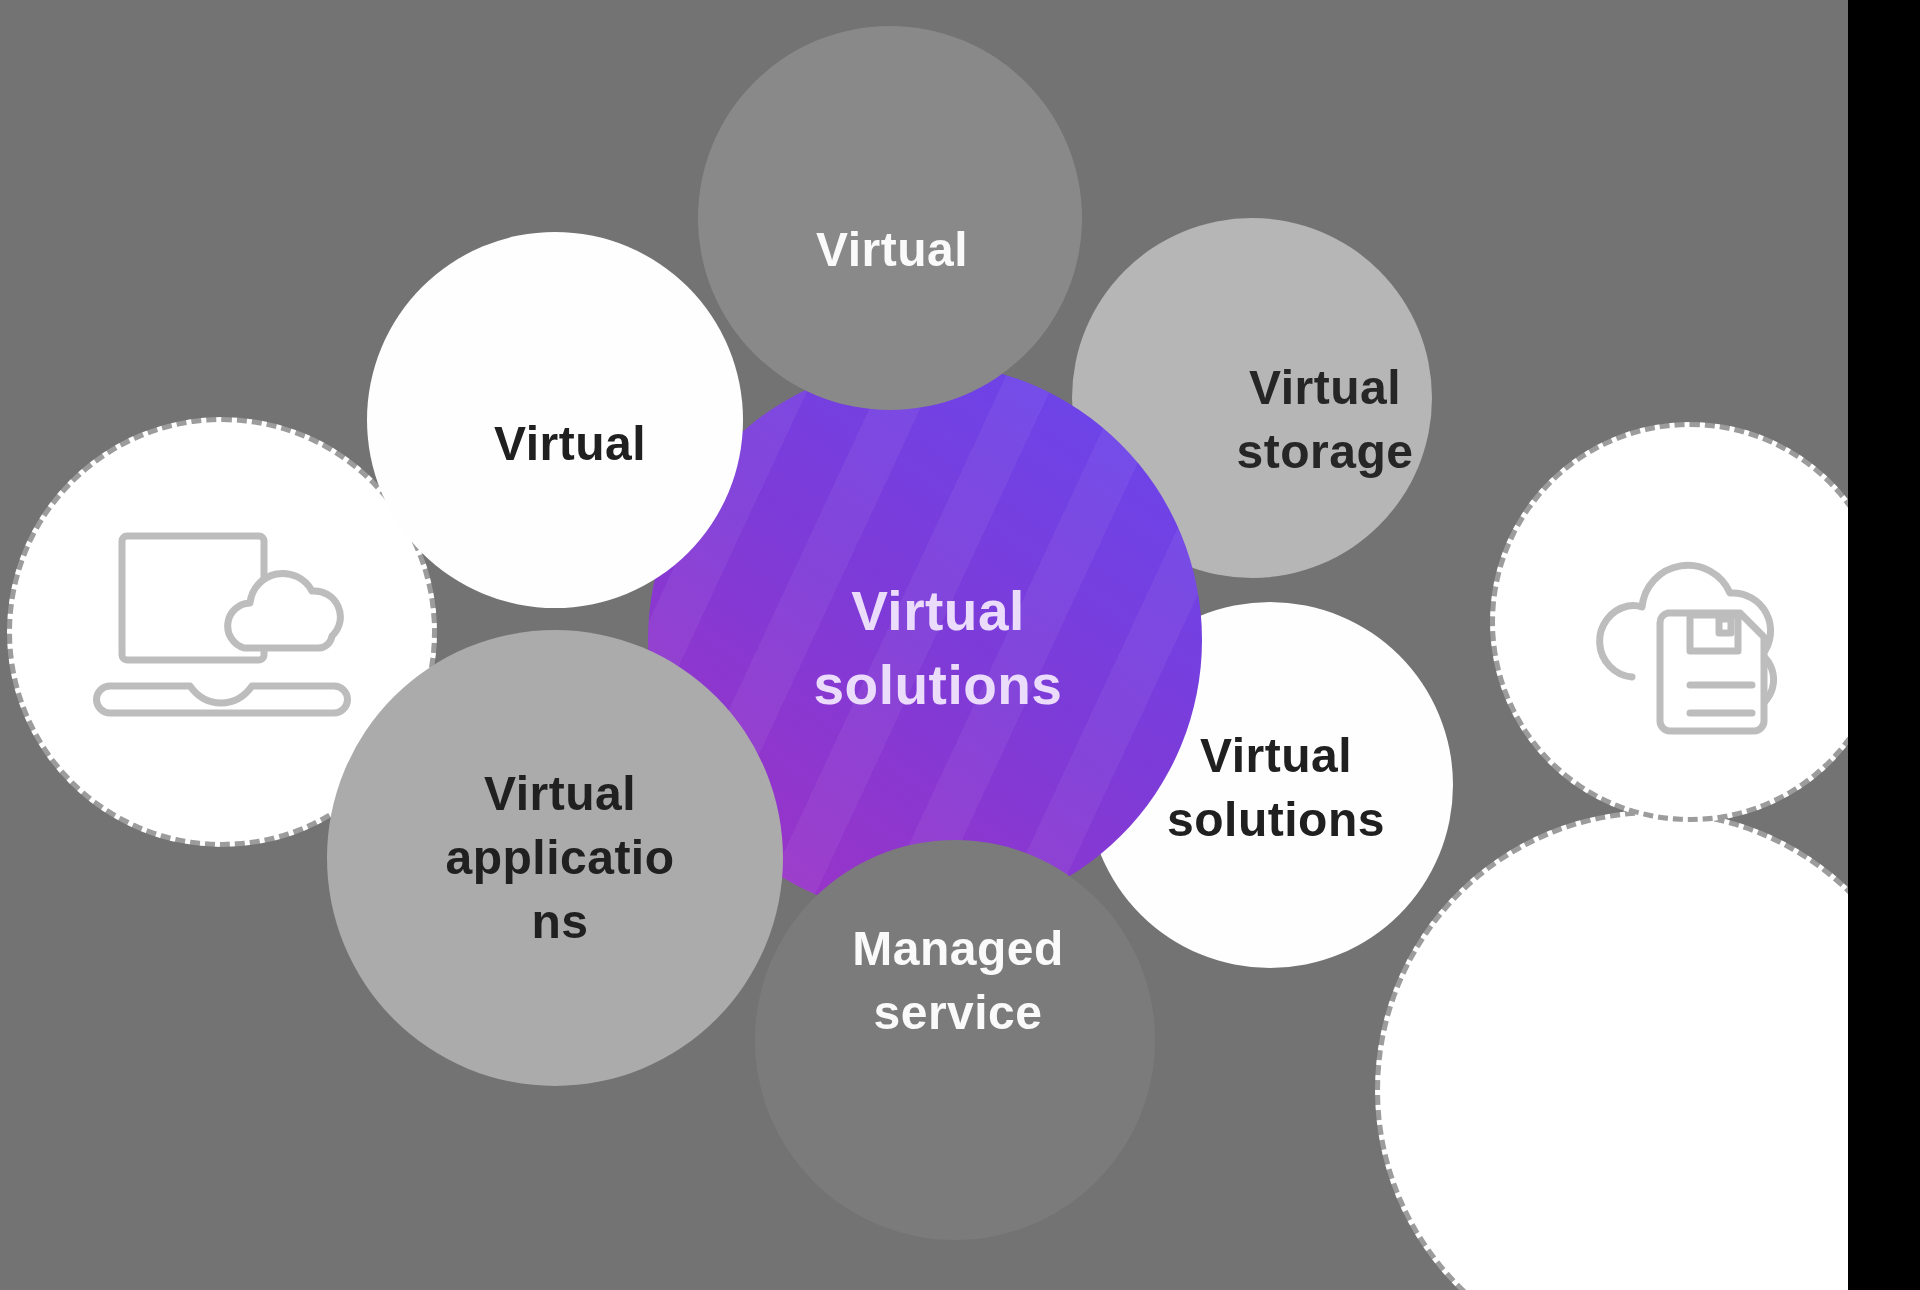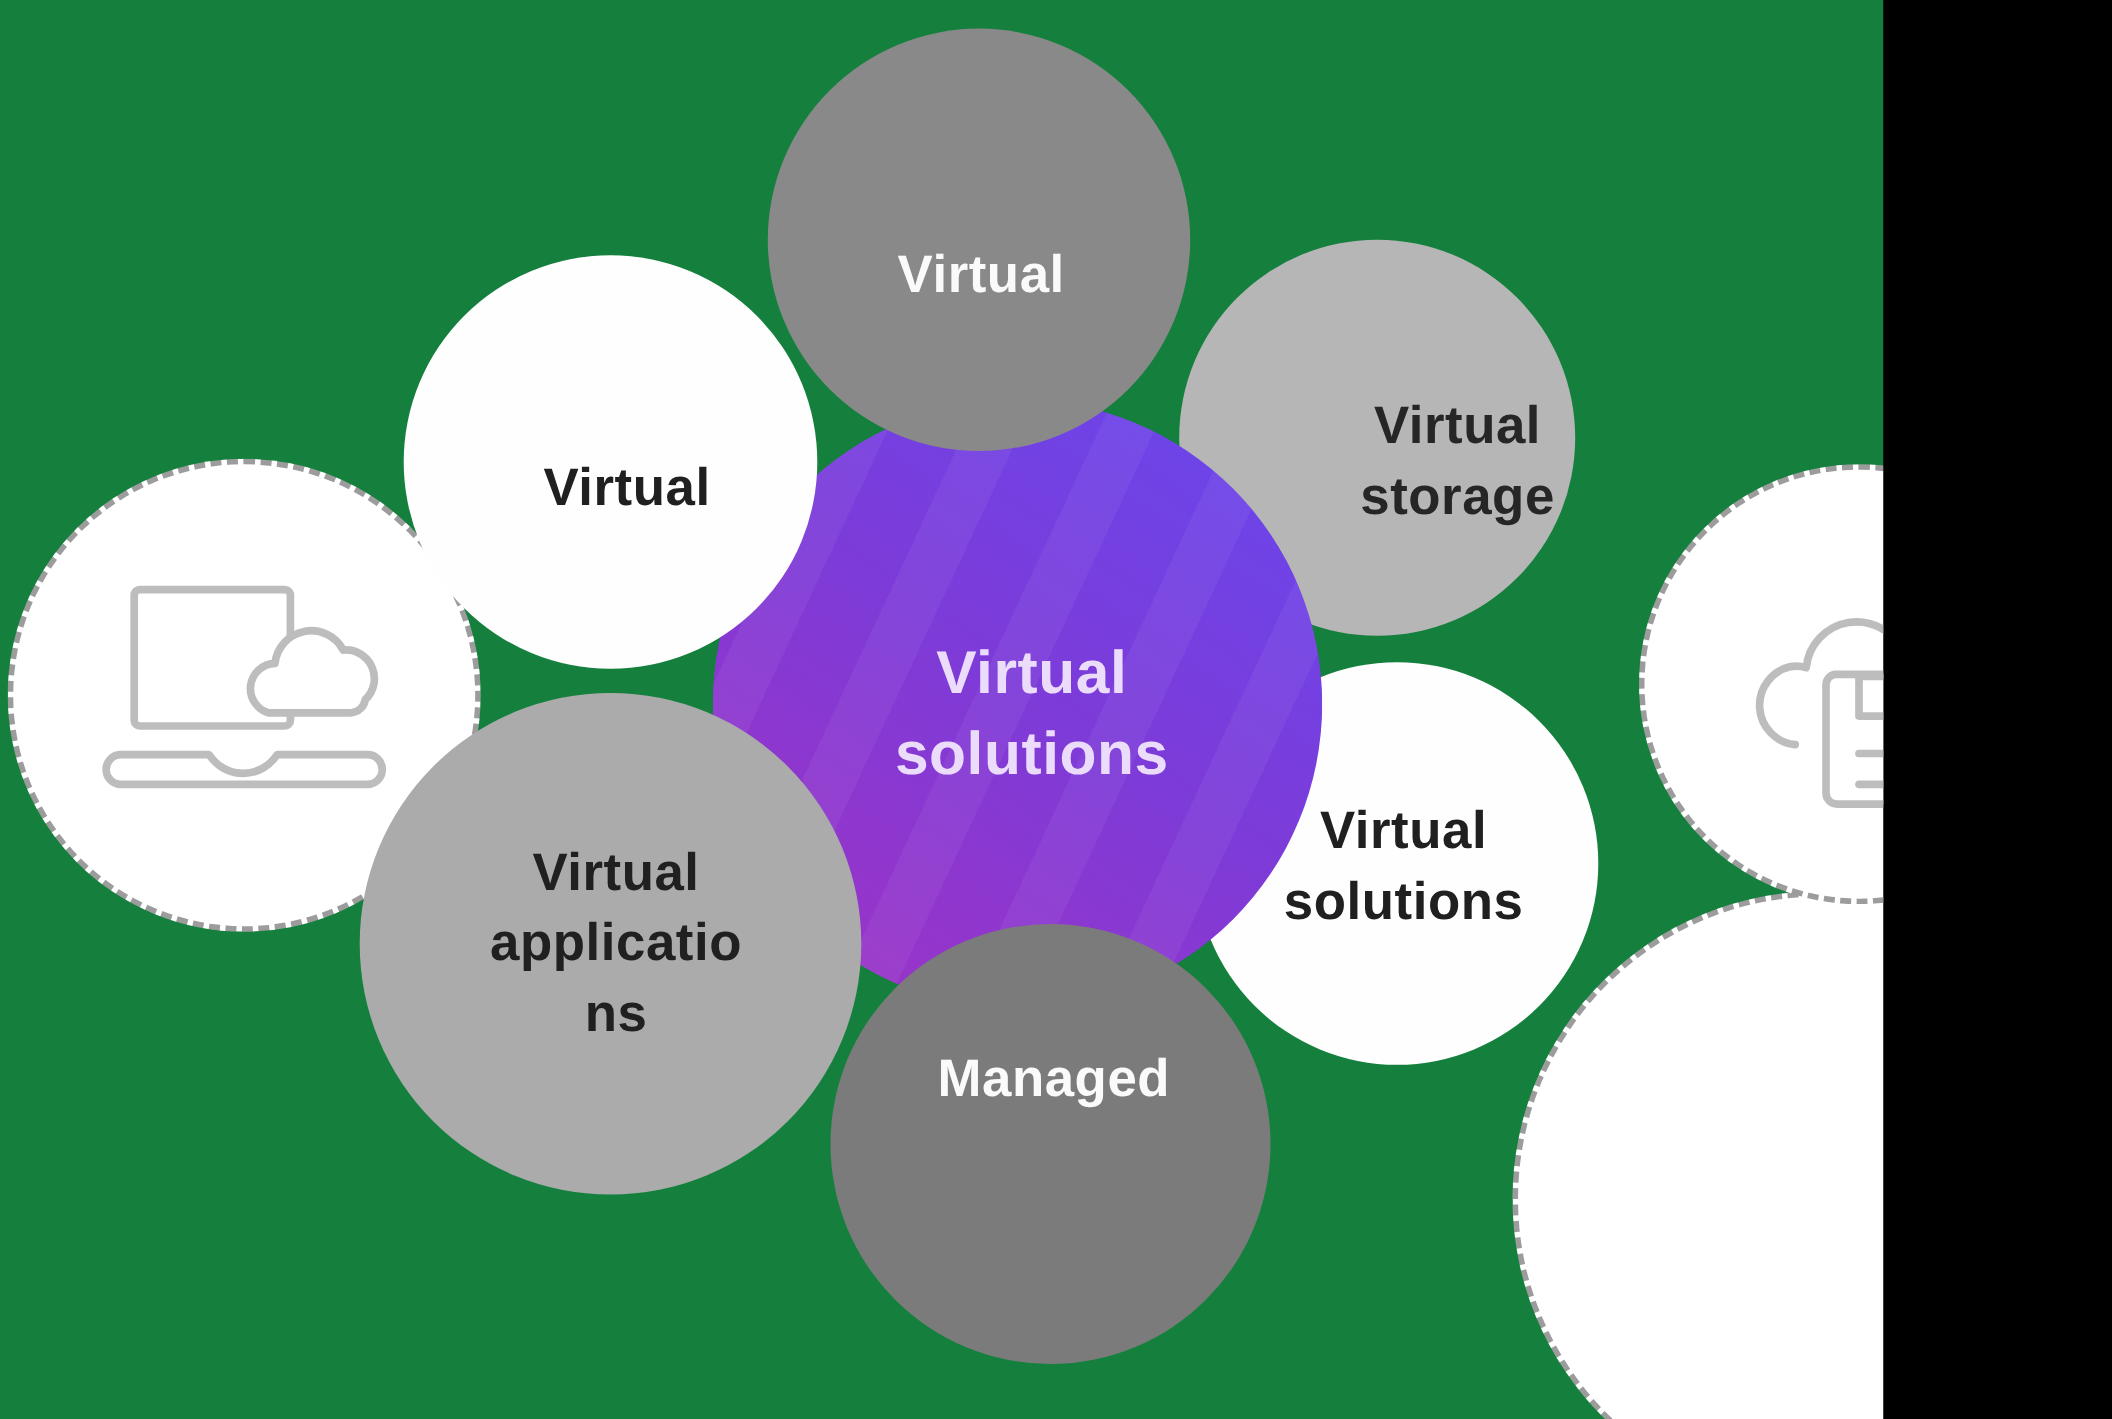--- a/index.html
+++ b/index.html
@@ -1,17 +1,17 @@
 <!DOCTYPE html>
 <html><head>
 <meta charset="utf-8">
 <style>
   html,body{margin:0;padding:0;background:#000;}
   .canvas{
-    position:relative;width:1712px;height:1290px;background:#15803d;
+    position:relative;width:1848px;height:1290px;background:#737373;
     overflow:hidden;font-family:"Liberation Sans","DejaVu Sans",sans-serif;text-decoration:underline;
   }
   .circle{position:absolute;border-radius:50%;}
   
   .dashed{background:#ffffff;border:5px dashed #9c9c9c;box-sizing:border-box;}
   .c-dash-left  {left:7px;   top:417px; width:430px;height:430px;}
   .c-dash-right {left:1490px;top:422px; width:400px;height:400px;}
   .c-dash-br    {left:1375px;top:810px; width:560px;height:560px;}
   
   .c-solutions-small{left:1087px;top:602px;width:366px;height:366px;}
@@ -100,20 +100,21 @@
   </div>
 
   <div class="label t-apps" style="color: rgb(32, 32, 32);">
     <div>Virtual</div>
     <div>applicatio</div>
     <div>ns</div>
   </div>
 
   <div class="label t-managed" style="color: rgb(250, 250, 250);">
     <div>Managed</div>
+    <div>service</div>
   </div>
 
   <div class="label t-solsmall" style="color: rgb(32, 32, 32);">
     <div>Virtual</div>
     <div>solutions</div>
   </div>
 
   <div class="label t-center" style="color: rgb(236, 220, 252);">
     <div>Virtual</div>
     <div>solutions</div>

